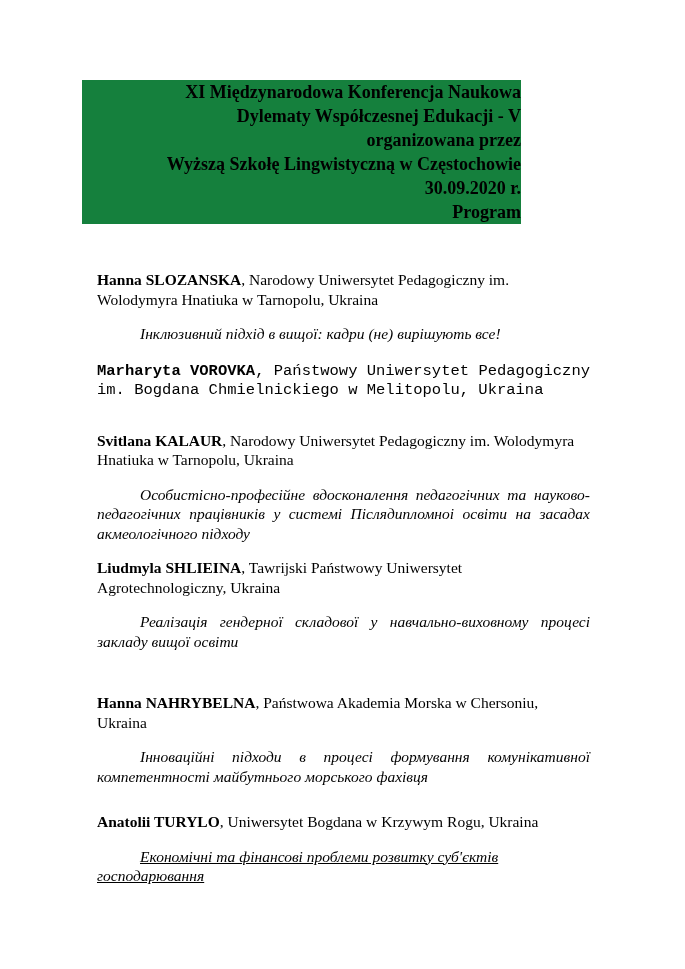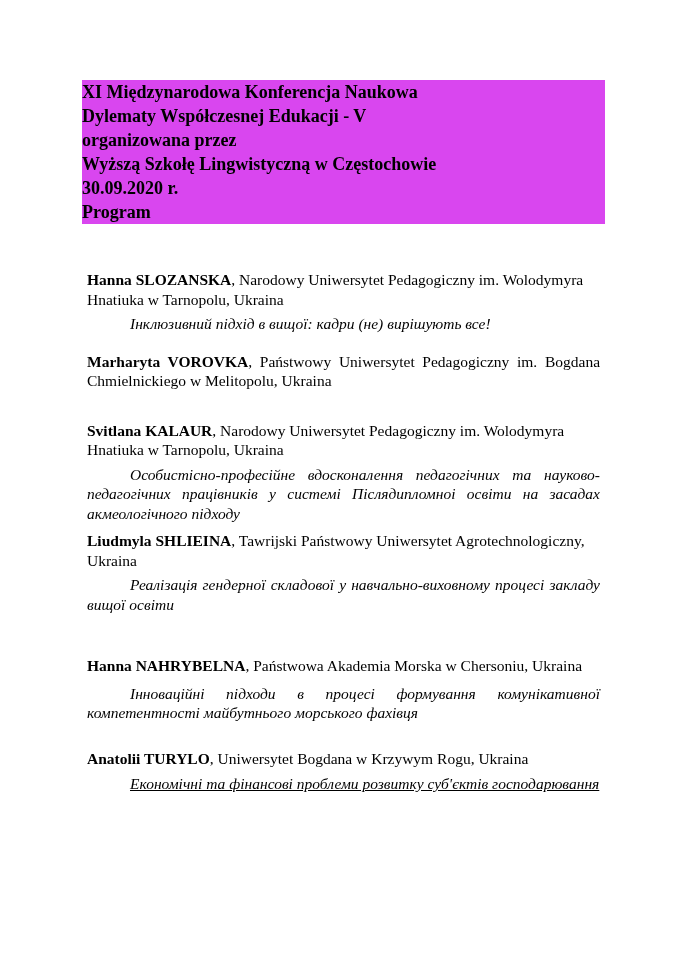--- a/index.html
+++ b/index.html
@@ -12,45 +12,45 @@
     width: 685px;
     height: 969px;
     background: #ffffff;
     box-sizing: border-box;
     padding: 80px 80px 0 82px;
     font-family: "Liberation Serif", "DejaVu Serif", serif;
     color: #000000;
     overflow: hidden;
   }
   .header-box {
-    width: 523px;
+    width: 439px;
     box-sizing: border-box;
-    background: #d946ef;
-    text-align: left;
+    background: #15803d;
+    text-align: right;
     font-weight: bold;
     font-size: 18px;
     line-height: 24px;
     color: #000000;
   }
   .program {
     margin-top: 46px;
     width: 523px;
     font-size: 15.5px;
     line-height: 19.5px;
   }
-  p { margin: 5px; }
+  p { margin: 15px; }
   .speaker-line { text-align: left; }
   .speaker-line.justify { text-align: justify; }
   .speaker { font-weight: bold; }
   .title {
     font-style: italic;
     text-indent: 43px;
   }
   .title.justify { text-align: justify; }
-  .e2 { margin-top: 18px; }
+  .e2 { margin-top: 18px; font-family: Liberation Mono, monospace; }
   .e3 { margin-top: 30px; }
   .e4 { margin-top: 8px; }
   .e5 { margin-top: 42px; }
   .e6 { margin-top: 26px; }
   .e5 .title { margin-top: 8px; }
   .e6 .title { margin-top: 6px; text-decoration: underline; }
 </style>
 </head>
 <body>
 

